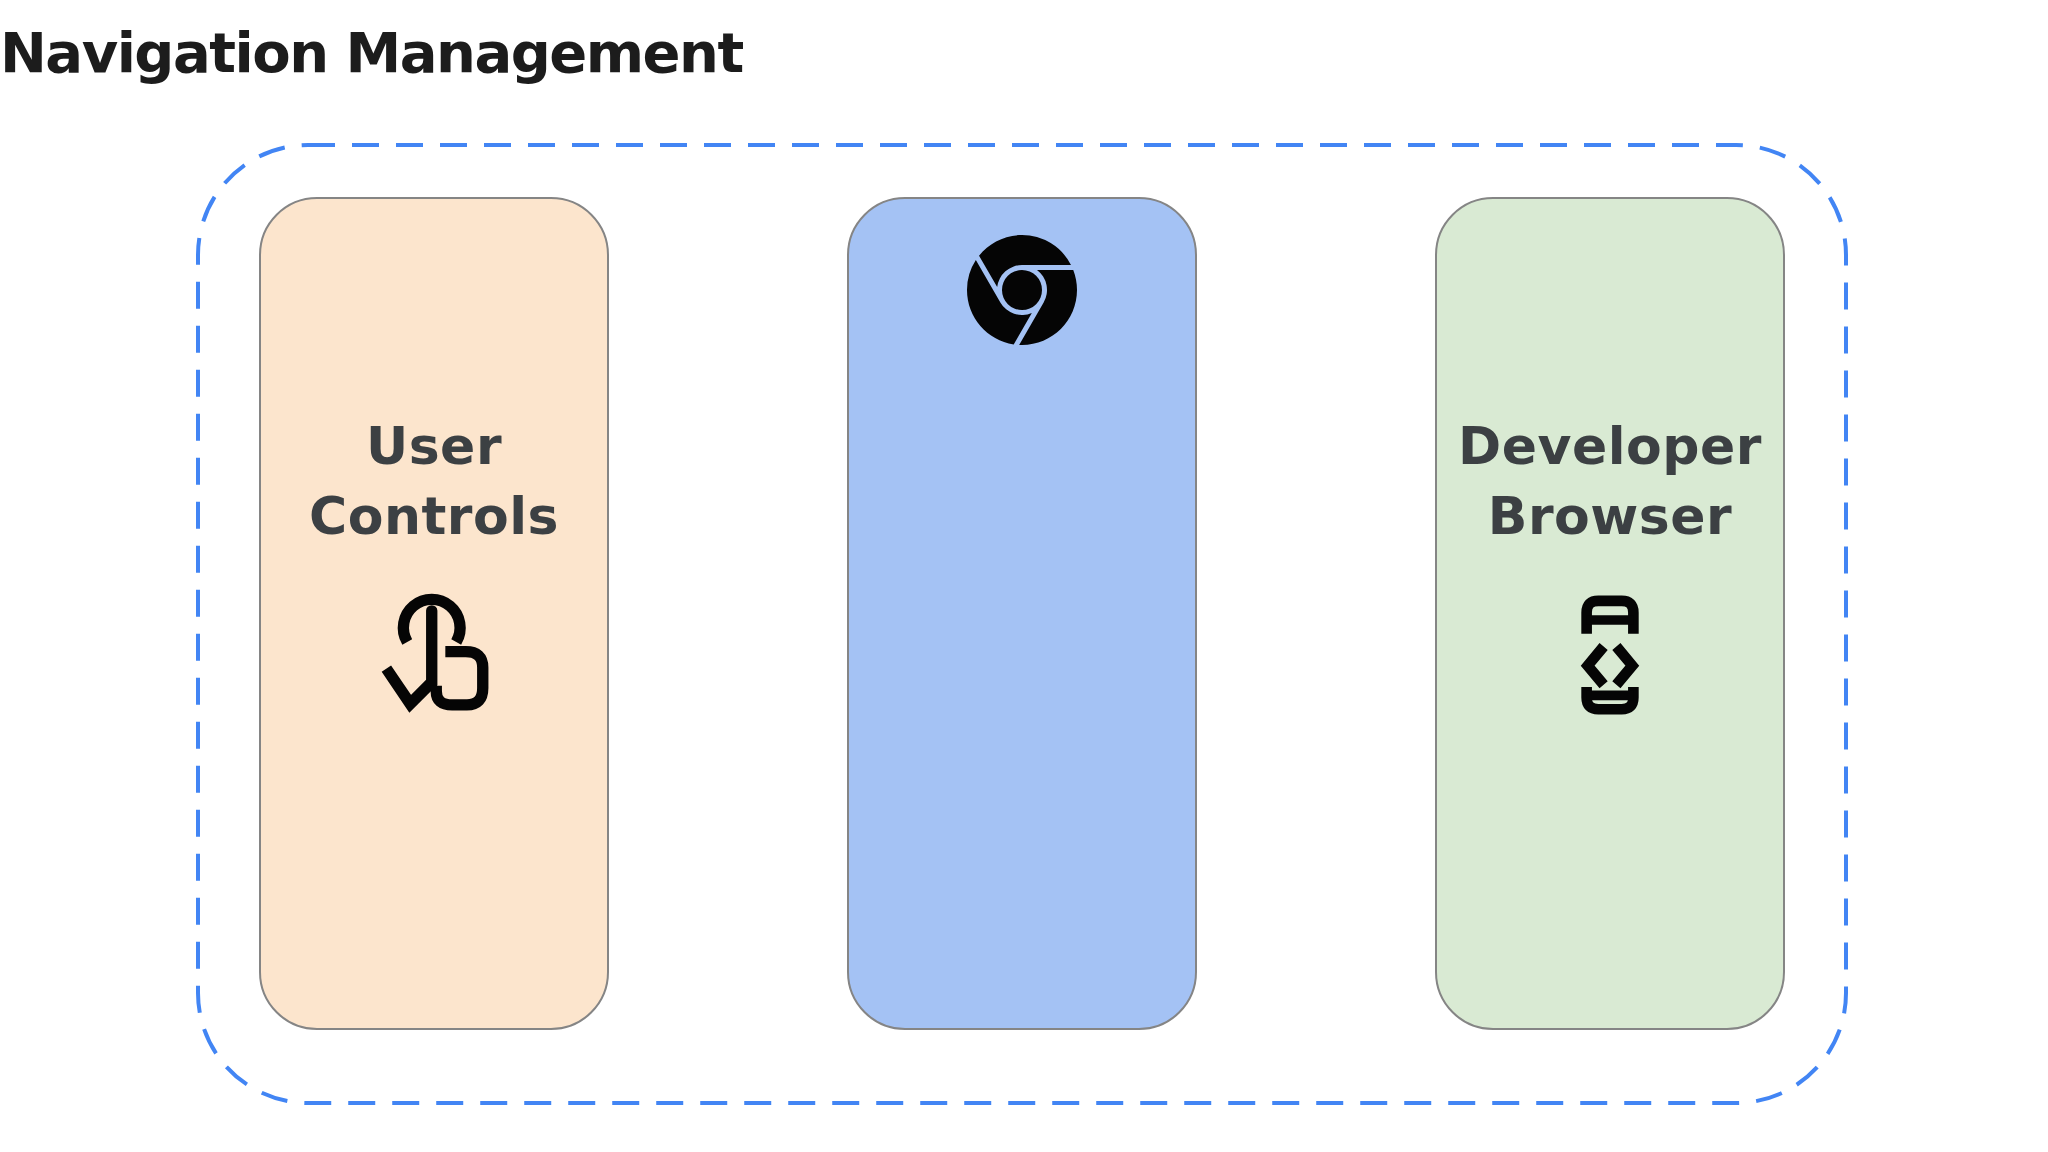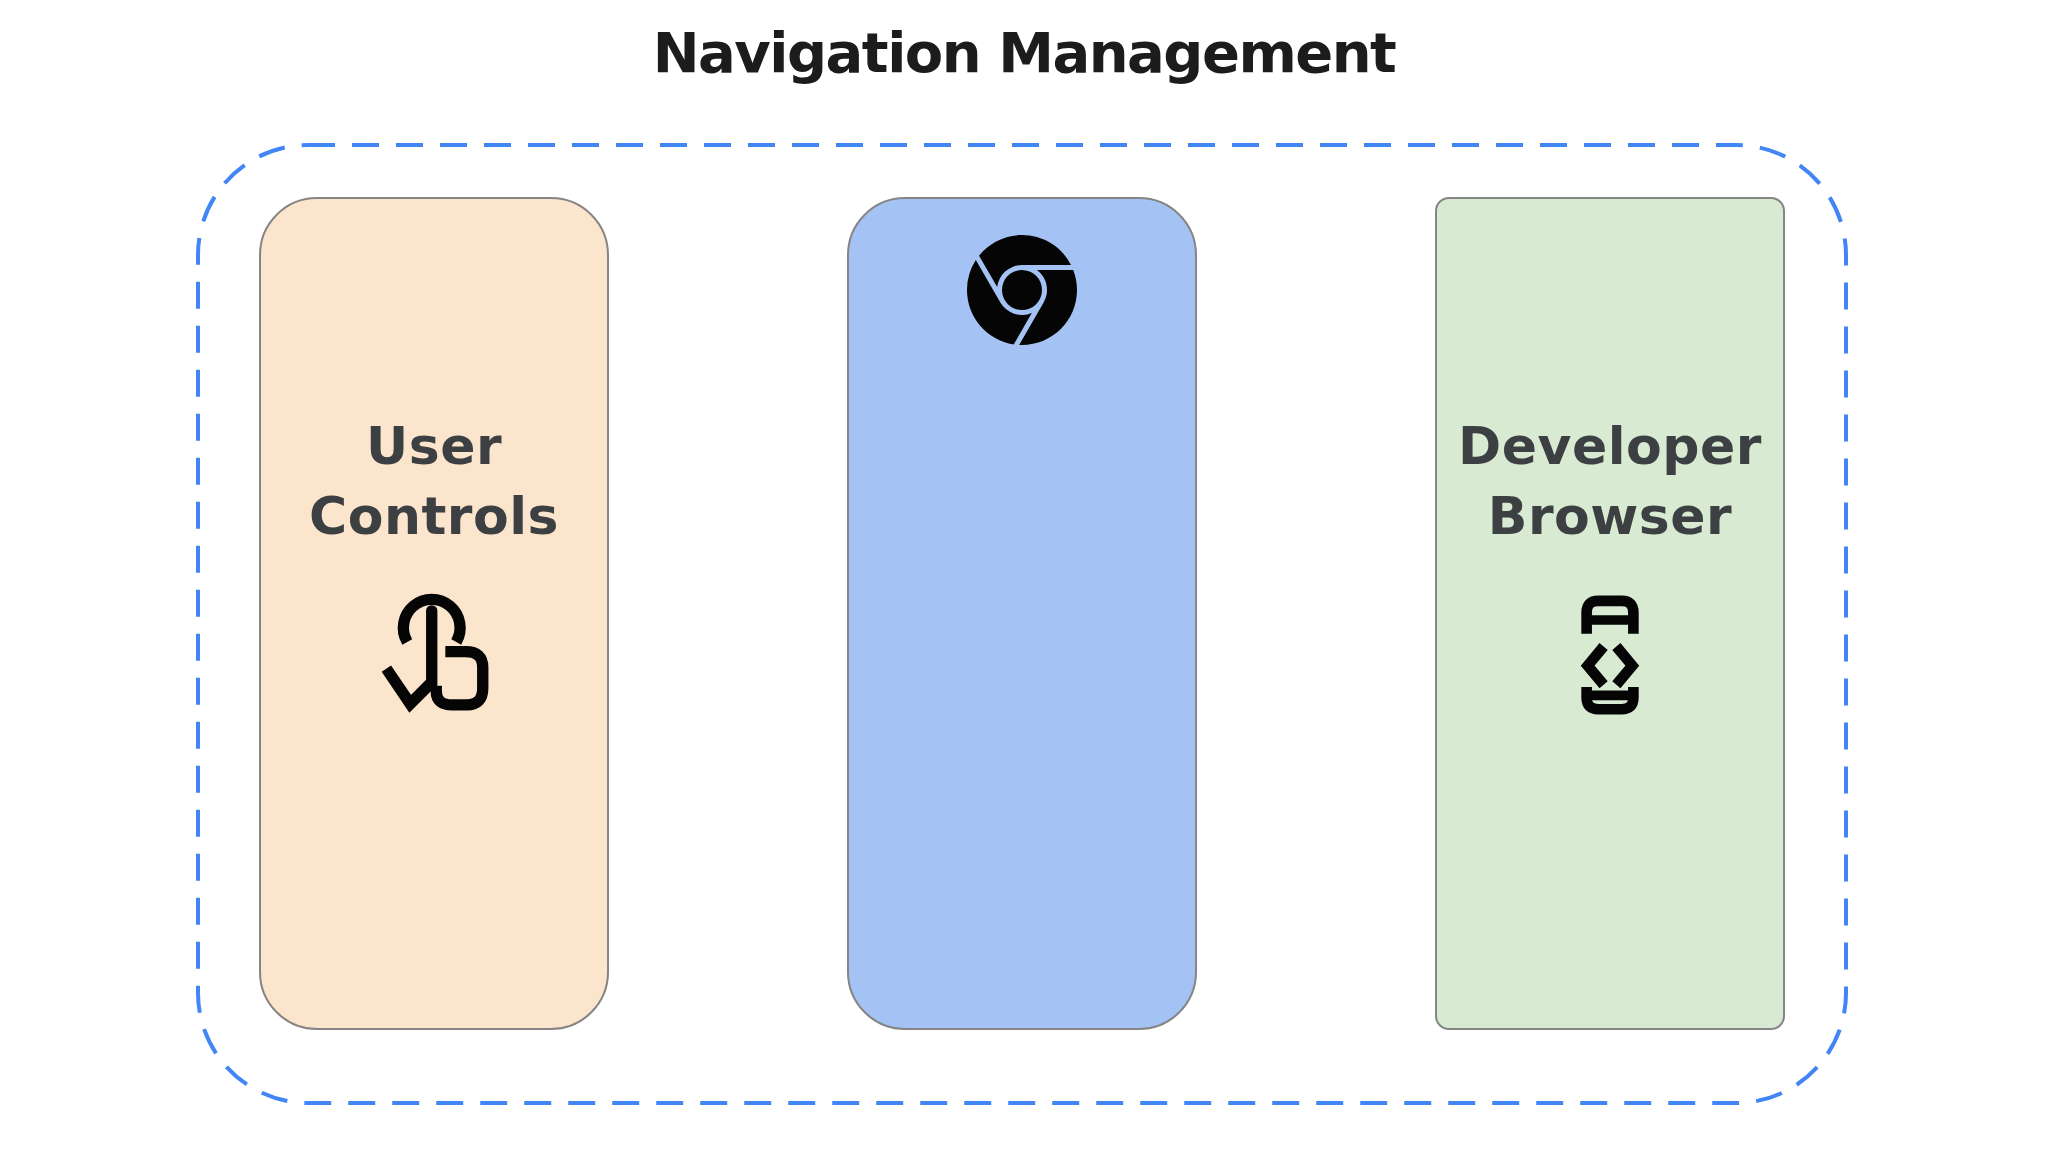--- a/index.html
+++ b/index.html
@@ -23,21 +23,21 @@
     background:var(--canvas-bg);
     font-family:"DejaVu Sans","Liberation Sans",sans-serif;
     overflow:hidden;
   }
   .page-title{
     position:absolute;
     top:16px;
     left:0;
     width:100%;
     margin:0;
-    text-align:center;
+    text-align:left;
     font-size:56px;
     line-height:74px;
     font-weight:700;
     letter-spacing:-1.5px;
     color:var(--title-text);
   }
   .boundary{
     position:absolute;
     left:196px;
     top:143px;
@@ -65,25 +65,26 @@
     gap:238px;
     padding-top:54px;
   }
   .card{
     width:350px;
     height:833px;
     border-radius:58px;
     border:2px solid var(--card-border);
     display:flex;
     flex-direction:column;
+    align-items:center;
     flex:0 0 auto;
   }
   .card--user-actions{background:var(--card-user-bg);}
   .card--browser-decisions{background:var(--card-browser-bg);}
-  .card--developer-controls{background:var(--card-developer-bg);border-radius:14px;}
+  .card--developer-controls{background:var(--card-developer-bg);}
   .card-label{
     margin-top:212px;
     text-align:center;
     font-size:52px;
     line-height:70px;
     font-weight:700;
     letter-spacing:0.5px;
     color:var(--label-text);
   }
   .card-icon{

